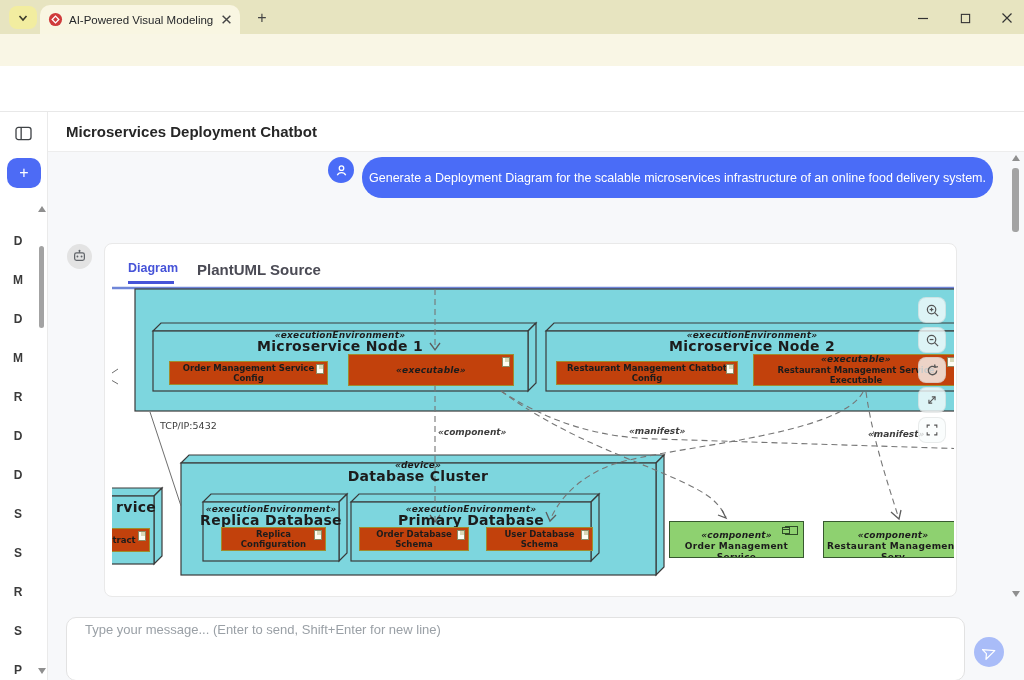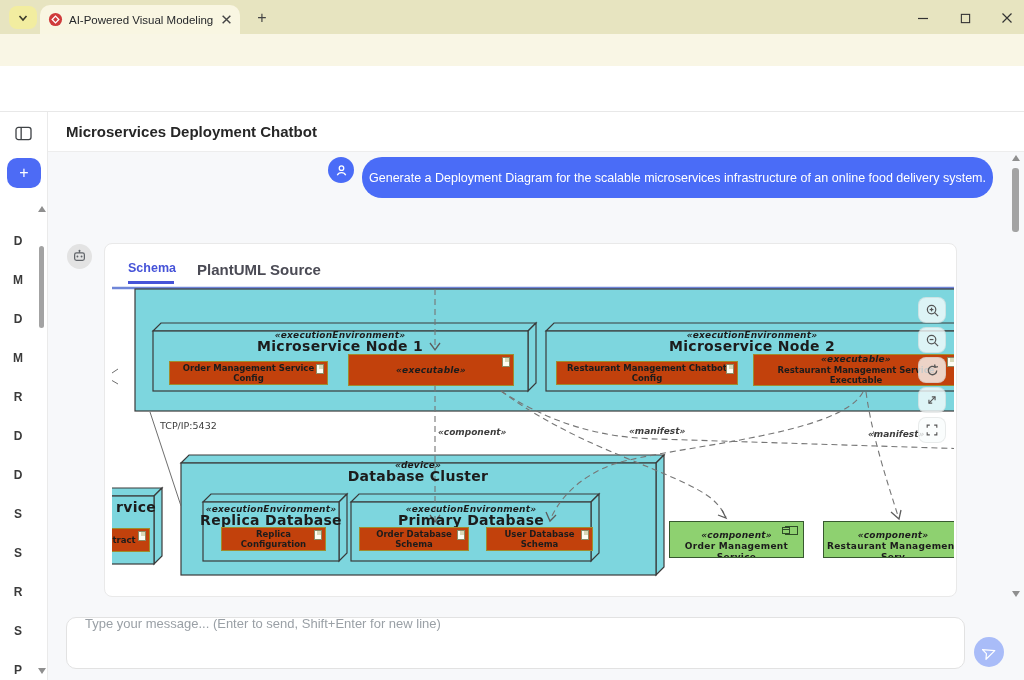--- a/index.html
+++ b/index.html
@@ -69,21 +69,21 @@
   .compicon { position:absolute; top:4px; right:5px; width:13px; height:9px; border:1px solid #2f4d28; background:#8ed170; }
   .compicon::before, .compicon::after { content:""; position:absolute; left:-4px; width:6px; height:3px; background:#8ed170; border:1px solid #2f4d28; }
   .compicon::before { top:0px; } .compicon::after { bottom:0px; }
   .elabel { position:absolute; font-size:9.5px; color:#3d3d3d; white-space:nowrap; font-family:"DejaVu Sans", sans-serif; }
   .elabel.it { font-style:italic; font-weight:bold; font-size:9px; }
 
   .zbtn { width:28px; height:26px; background:rgba(248,252,253,.78); border:1px solid rgba(0,0,0,.07); border-radius:8px; display:flex; align-items:center; justify-content:center; color:#555; }
 
   
   .footer { left:48px; top:605px; width:976px; height:75px; background:#f7f8fa; }
-  .msginput { left:66px; top:617px; width:899px; height:52px; background:#fff; border:1px solid #e2e2e2; border-radius:10px; padding:0 18px 39px 18px; font-size:13px; color:#333; font-family:"Liberation Sans", sans-serif; outline:none; }
+  .msginput { left:66px; top:617px; width:899px; height:64px; background:#fff; border:1px solid #e2e2e2; border-radius:10px; padding:0 18px 39px 18px; font-size:13px; color:#333; font-family:"Liberation Sans", sans-serif; outline:none; }
   .msginput::placeholder { color:#9aa0a6; }
   .sendbtn { left:974px; top:637px; width:30px; height:30px; background:#a9bcf8; border:none; border-radius:50%; display:flex; align-items:center; justify-content:center; }
 </style>
 </head>
 <body>
 
 <div id="app">
 
   <div class="abs tabstrip">
     <div class="abs tabsearch">
@@ -243,21 +243,21 @@
     <svg width="15" height="15" viewBox="0 0 16 16">
         <line x1="8" y1="1.5" x2="8" y2="4" stroke="#5f6368" stroke-width="1.3"></line>
         <circle cx="8" cy="1.8" r="1" fill="#5f6368"></circle>
         <rect x="2.8" y="4.2" width="10.4" height="8" rx="2" fill="none" stroke="#5f6368" stroke-width="1.3"></rect>
         <circle cx="5.8" cy="8" r="1" fill="#5f6368"></circle>
         <circle cx="10.2" cy="8" r="1" fill="#5f6368"></circle>
       </svg>
   </div>
 
   <div class="abs card">
-    <div class="abs tab1">Schema</div>
+    <div class="abs tab1">Diagram</div>
     <div class="abs tab2">PlantUML Source</div>
     <div class="abs tabuline"></div>
 
     <div class="abs viewport">
       <svg class="dsvg" width="842" height="311" viewBox="0 0 842 311">
         <line class="topline" x1="0" y1="2" x2="842" y2="2"></line>
         <rect class="node" x="23" y="3" width="835" height="122"></rect>
 
         <polygon class="node" points="41,45 49,37 424,37 416,45"></polygon>
         <polygon class="node" points="416,45 424,37 424,97 416,105"></polygon>

